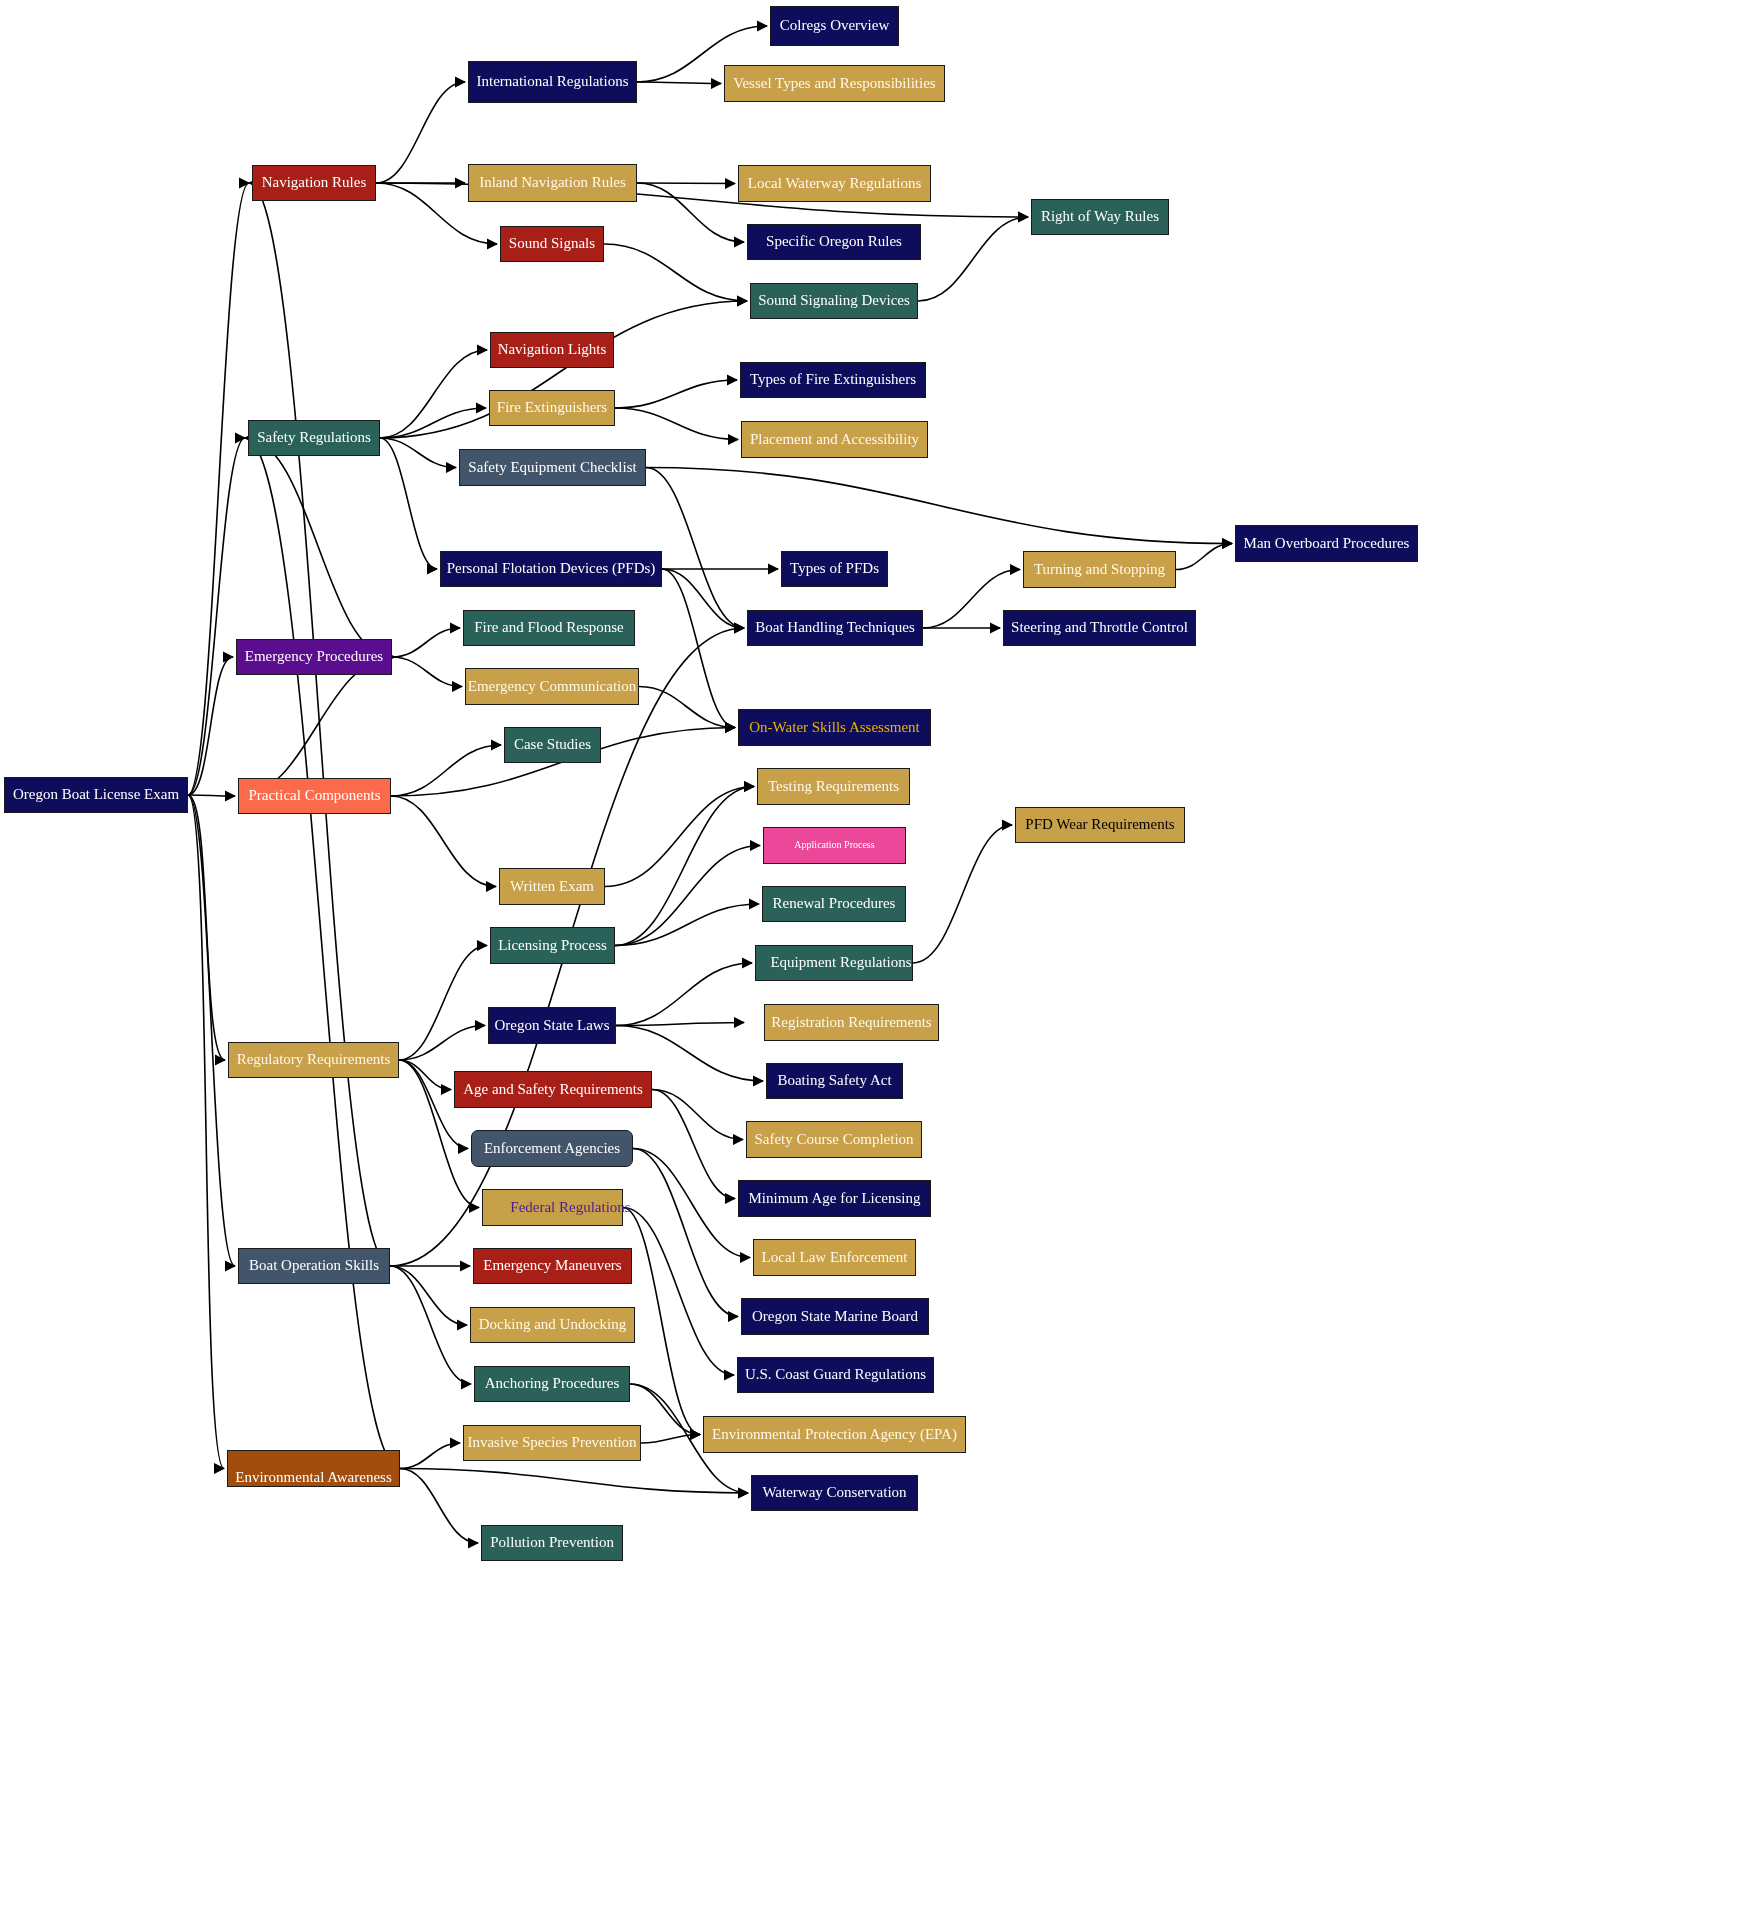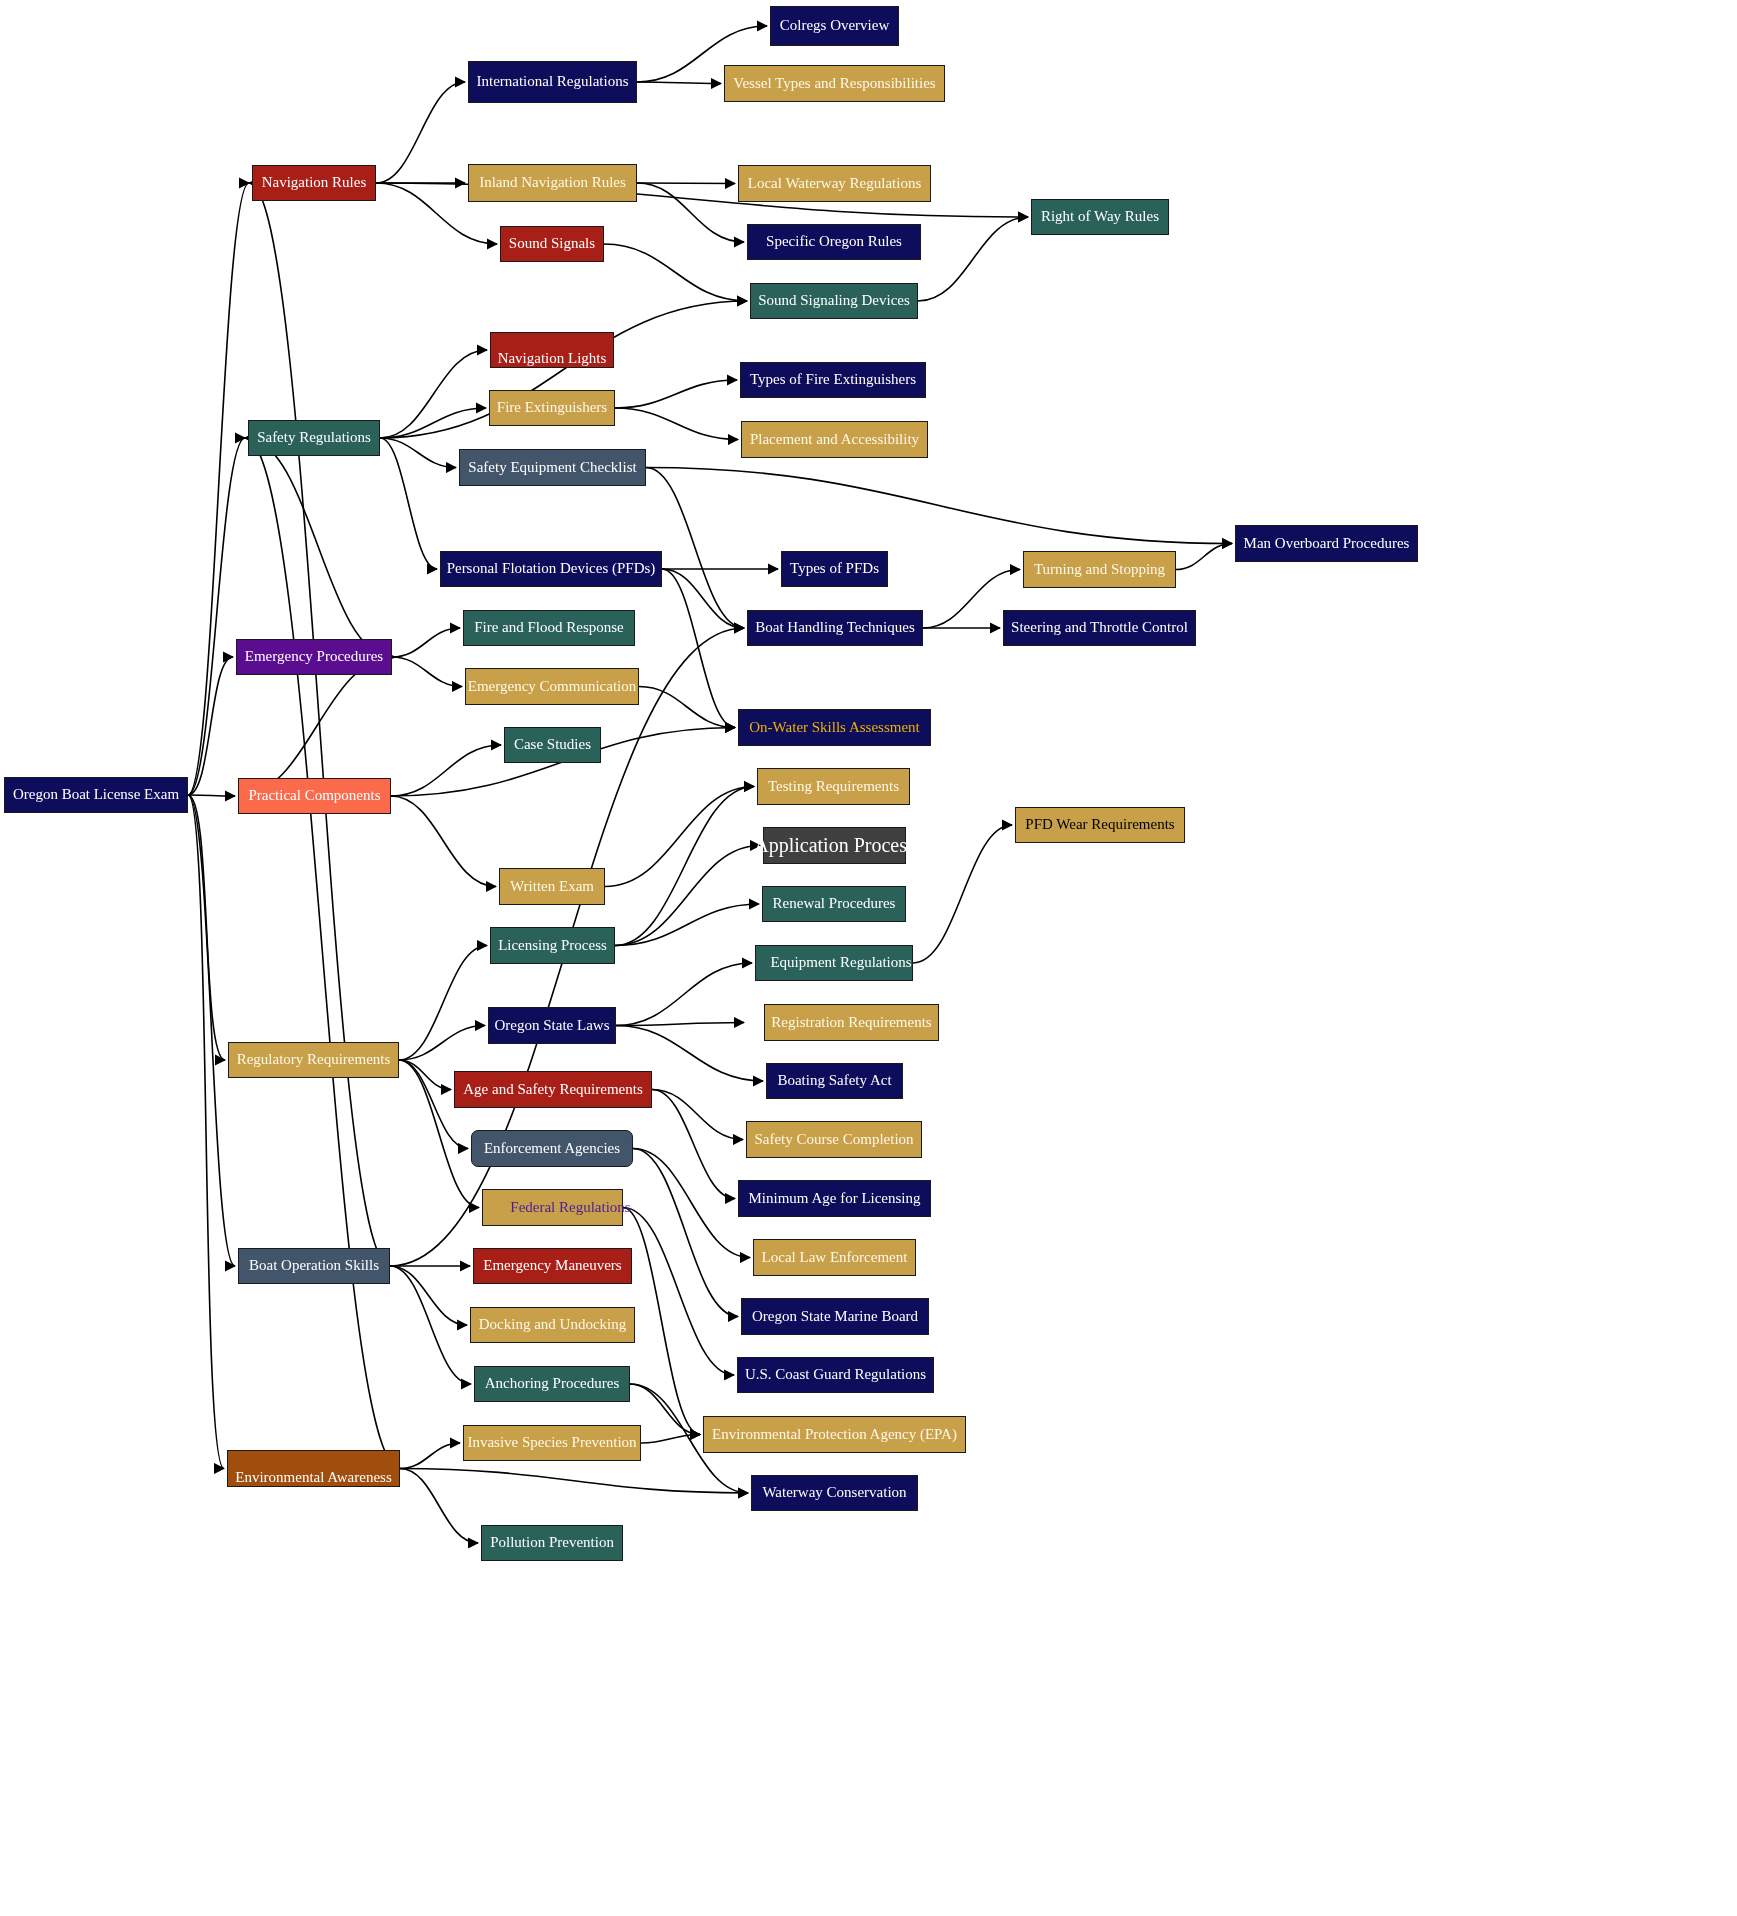--- a/index.html
+++ b/index.html
@@ -120,21 +120,21 @@
       </div>
       <div class="node" style="left: 500px; top: 226px; width: 104px; height: 36px; background: rgb(168, 31, 23); color: rgb(255, 255, 255); font-size: 15px; border-color: rgb(26, 26, 26);">
         <span>Sound Signals</span>
       </div>
       <div class="node" style="left: 747px; top: 224px; width: 174px; height: 36px; background: rgb(13, 13, 92); color: rgb(255, 255, 255); font-size: 15px; border-color: rgb(26, 26, 26);">
         <span>Specific Oregon Rules</span>
       </div>
       <div class="node" style="left: 750px; top: 283px; width: 168px; height: 36px; background: rgb(42, 97, 89); color: rgb(255, 255, 255); font-size: 15px; border-color: rgb(26, 26, 26);">
         <span>Sound Signaling Devices</span>
       </div>
-      <div class="node" style="left: 490px; top: 332px; width: 124px; height: 36px; background: rgb(168, 31, 23); color: rgb(255, 255, 255); font-size: 15px; border-color: rgb(26, 26, 26); align-items: flex-end;">
+      <div class="node" style="left: 490px; top: 332px; width: 124px; height: 36px; background: rgb(168, 31, 23); color: rgb(255, 255, 255); font-size: 15px; border-color: rgb(26, 26, 26);">
         <span>Navigation Lights</span>
       </div>
       <div class="node" style="left: 740px; top: 362px; width: 186px; height: 36px; background: rgb(13, 13, 92); color: rgb(255, 255, 255); font-size: 15px; border-color: rgb(26, 26, 26);">
         <span>Types of Fire Extinguishers</span>
       </div>
       <div class="node" style="left: 489px; top: 390px; width: 126px; height: 36px; background: rgb(200, 160, 74); color: rgb(255, 248, 231); font-size: 15px; border-color: rgb(26, 26, 26);">
         <span>Fire Extinguishers</span>
       </div>
       <div class="node" style="left: 741px; top: 421px; width: 187px; height: 37px; background: rgb(200, 160, 74); color: rgb(255, 248, 231); font-size: 15px; border-color: rgb(26, 26, 26);">
         <span>Placement and Accessibility</span>
@@ -183,21 +183,21 @@
       </div>
       <div class="node" style="left: 4px; top: 777px; width: 184px; height: 36px; background: rgb(13, 13, 92); color: rgb(255, 255, 255); font-size: 15px; border-color: rgb(26, 26, 26);">
         <span>Oregon Boat License Exam</span>
       </div>
       <div class="node" style="left: 238px; top: 778px; width: 153px; height: 36px; background: rgb(252, 106, 76); color: rgb(255, 255, 255); font-size: 15px; border-color: rgb(26, 26, 26);">
         <span>Practical Components</span>
       </div>
       <div class="node" style="left: 1015px; top: 807px; width: 170px; height: 36px; background: rgb(200, 160, 74); color: #000000; font-size: 15px; border-color: rgb(26, 26, 26);">
         <span>PFD Wear Requirements</span>
       </div>
-      <div class="node" style="left: 763px; top: 827px; width: 143px; height: 37px; background: #404040; color: rgb(255, 255, 255); font-size: 20px; border-color: rgb(26, 26, 26);">
+      <div class="node" style="left: 763px; top: 827px; width: 143px; height: 37px; background: #ec4899; color: rgb(255, 255, 255); font-size: 10px; border-color: rgb(26, 26, 26);">
         <span>Application Process</span>
       </div>
       <div class="node" style="left: 499px; top: 868px; width: 106px; height: 37px; background: rgb(200, 160, 74); color: rgb(255, 248, 231); font-size: 15px; border-color: rgb(26, 26, 26);">
         <span>Written Exam</span>
       </div>
       <div class="node" style="left: 762px; top: 886px; width: 144px; height: 36px; background: rgb(42, 97, 89); color: rgb(255, 255, 255); font-size: 15px; border-color: rgb(26, 26, 26);">
         <span>Renewal Procedures</span>
       </div>
       <div class="node" style="left: 490px; top: 927px; width: 125px; height: 37px; background: rgb(42, 97, 89); color: rgb(255, 255, 255); font-size: 15px; border-color: rgb(26, 26, 26);">
         <span>Licensing Process</span>

